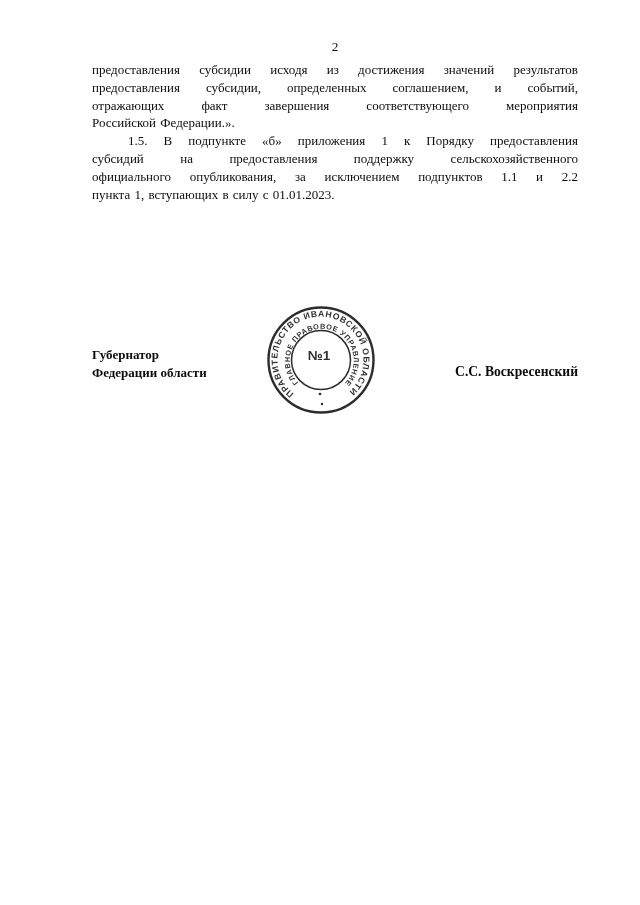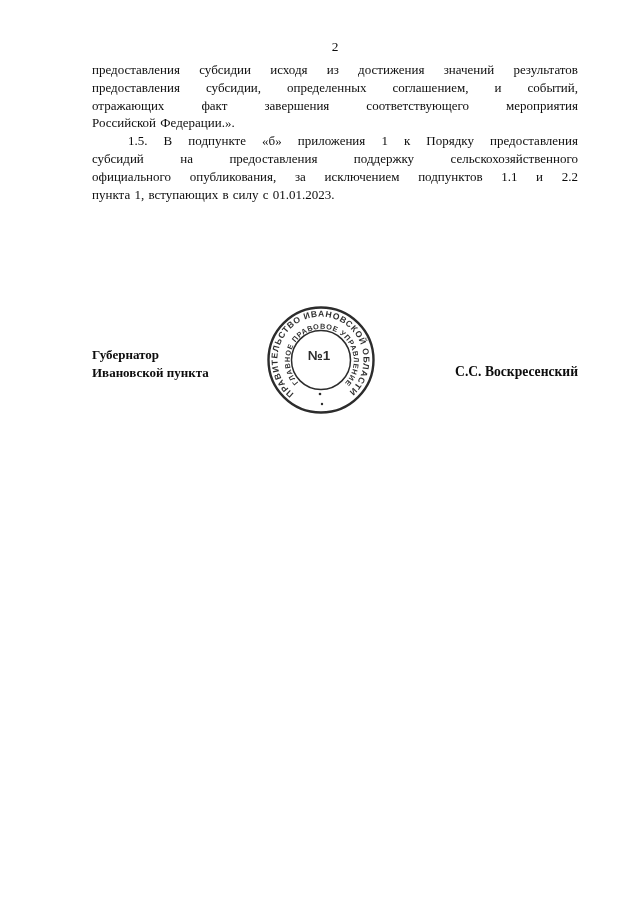--- a/index.html
+++ b/index.html
@@ -90,21 +90,21 @@
     <div class="tline">отражающих факт завершения соответствующего мероприятия</div>
     <div class="tline para-end">Российской Федерации.».</div>
     <div class="tline indent">1.5. В подпункте «б» приложения 1 к Порядку предоставления</div>
     <div class="tline">субсидий на предоставления поддержку сельскохозяйственного</div>
     <div class="tline">официального опубликования, за исключением подпунктов 1.1 и 2.2</div>
     <div class="tline para-end">пункта 1, вступающих в силу с 01.01.2023.</div>
   </div>
 
   <div class="sig-left">
     <div>Губернатор</div>
-    <div>Ивановской пункта</div>
+    <div>Федерации области</div>
   </div>
 
   <div class="sig-right">С.С. Воскресенский</div>
 
   <svg class="seal" viewBox="0 0 126 126">
     <defs>
       <path id="outerArc" d="M 36.1,96.6 A 43,43 0 1 1 38.6,98.4"></path>
       <path id="innerArc" d="M 40.4,85.6 A 32,32 0 1 1 42.0,87.2"></path>
     </defs>
     <circle cx="63" cy="63" r="52.5" fill="none" stroke="#1b1b1b" stroke-width="2.4"></circle>

